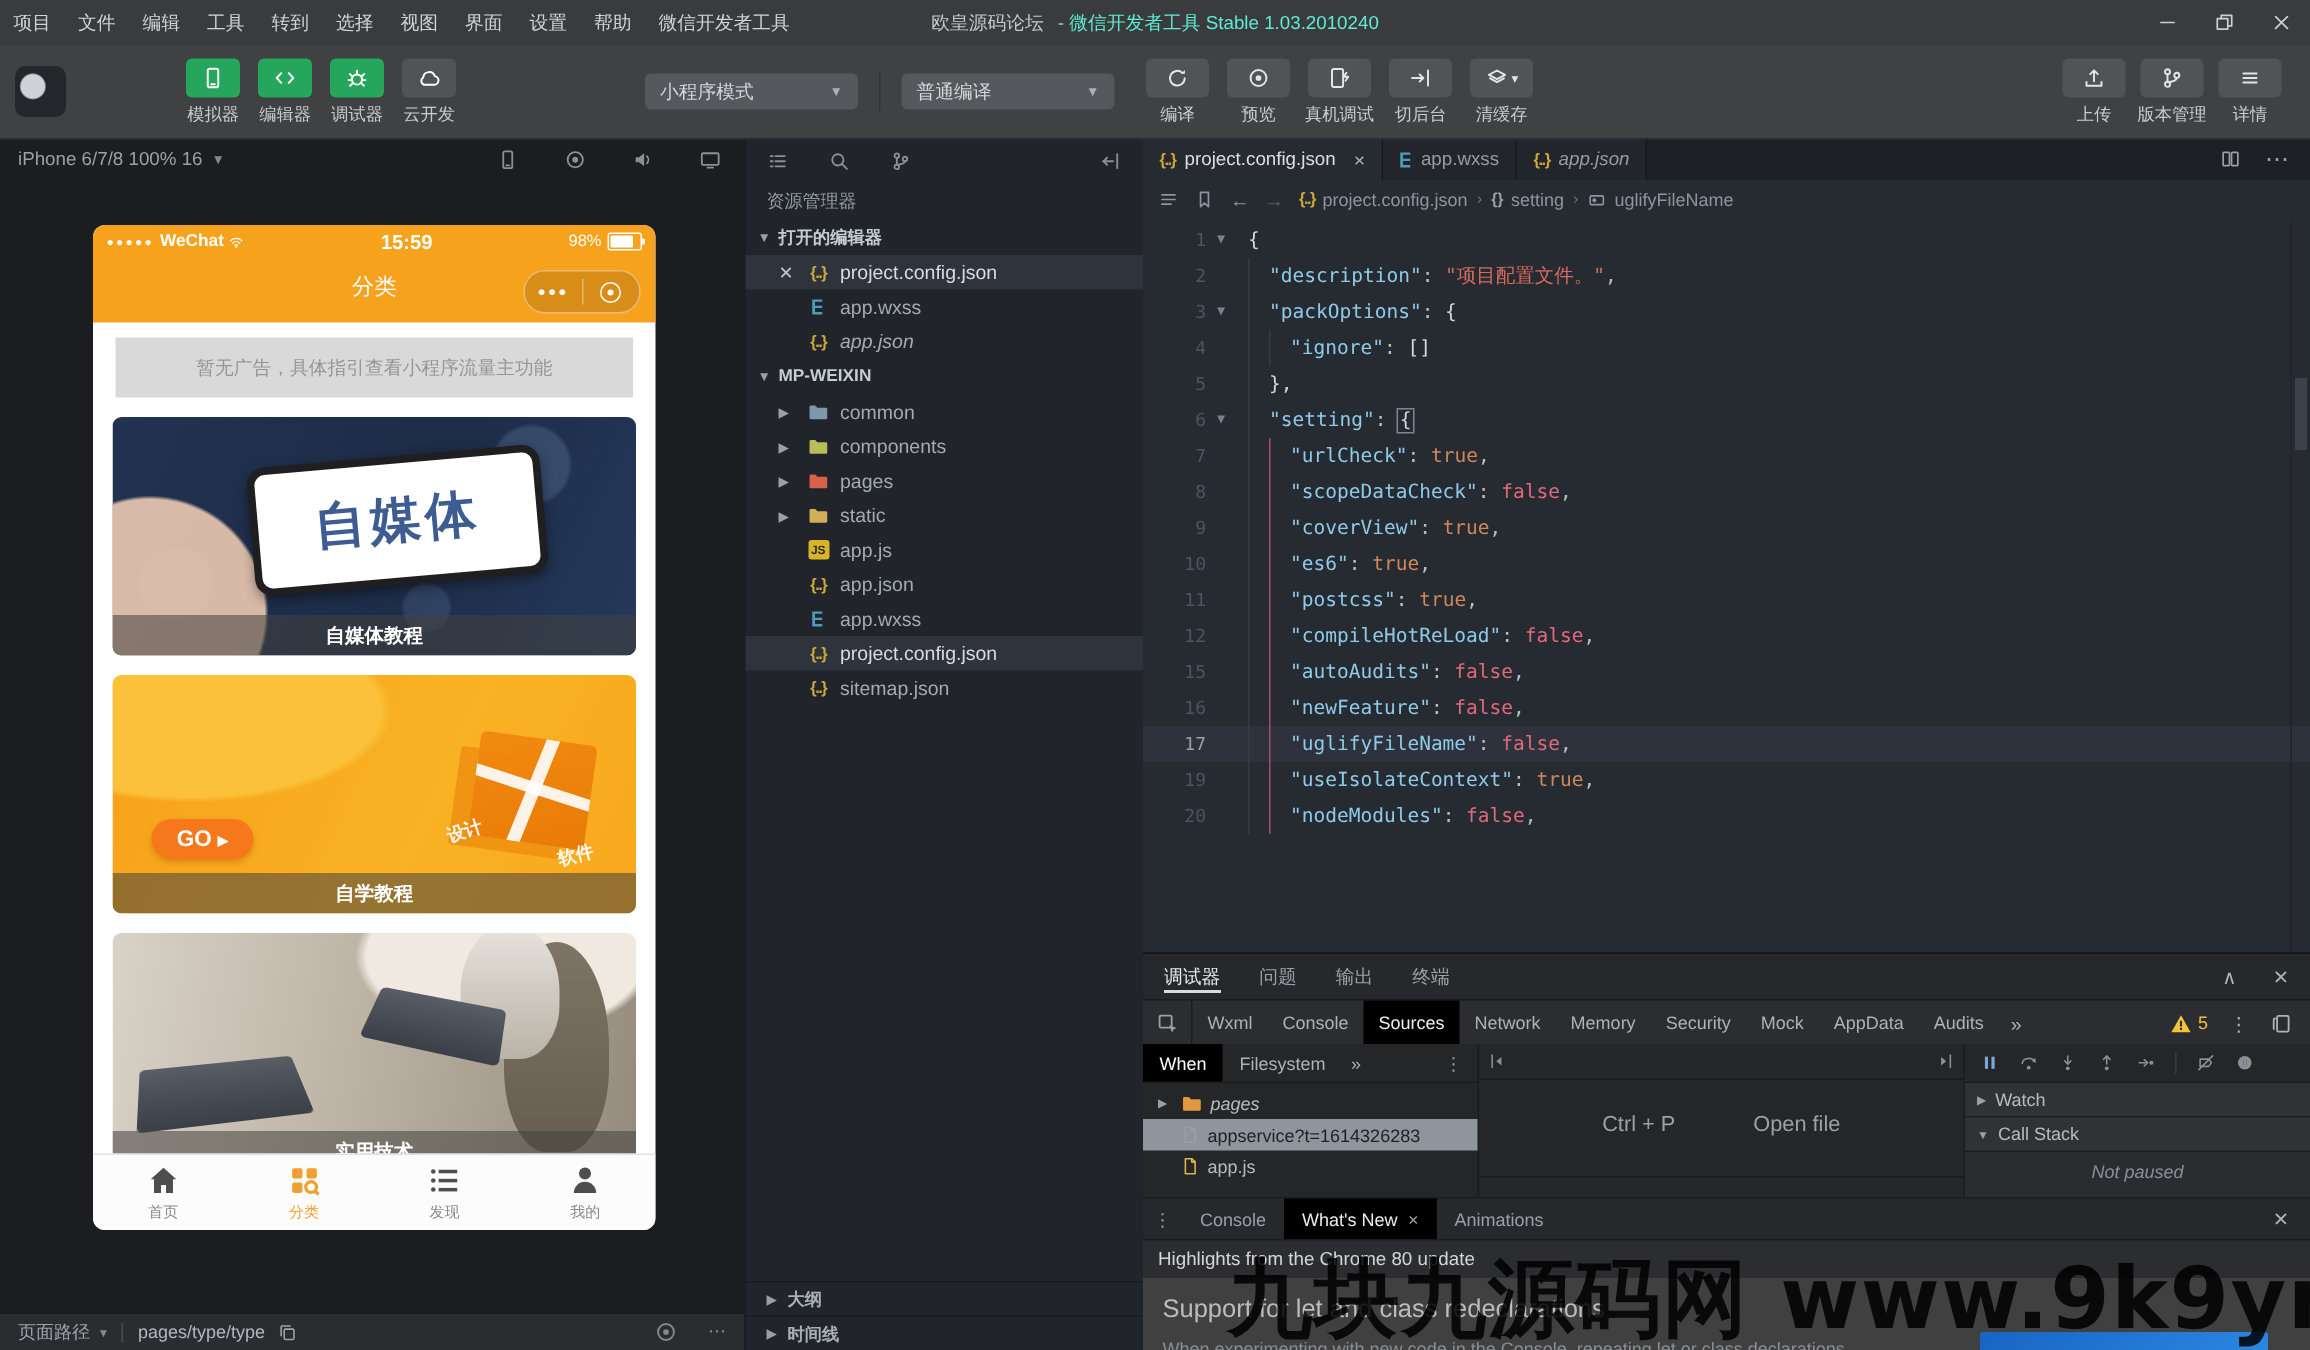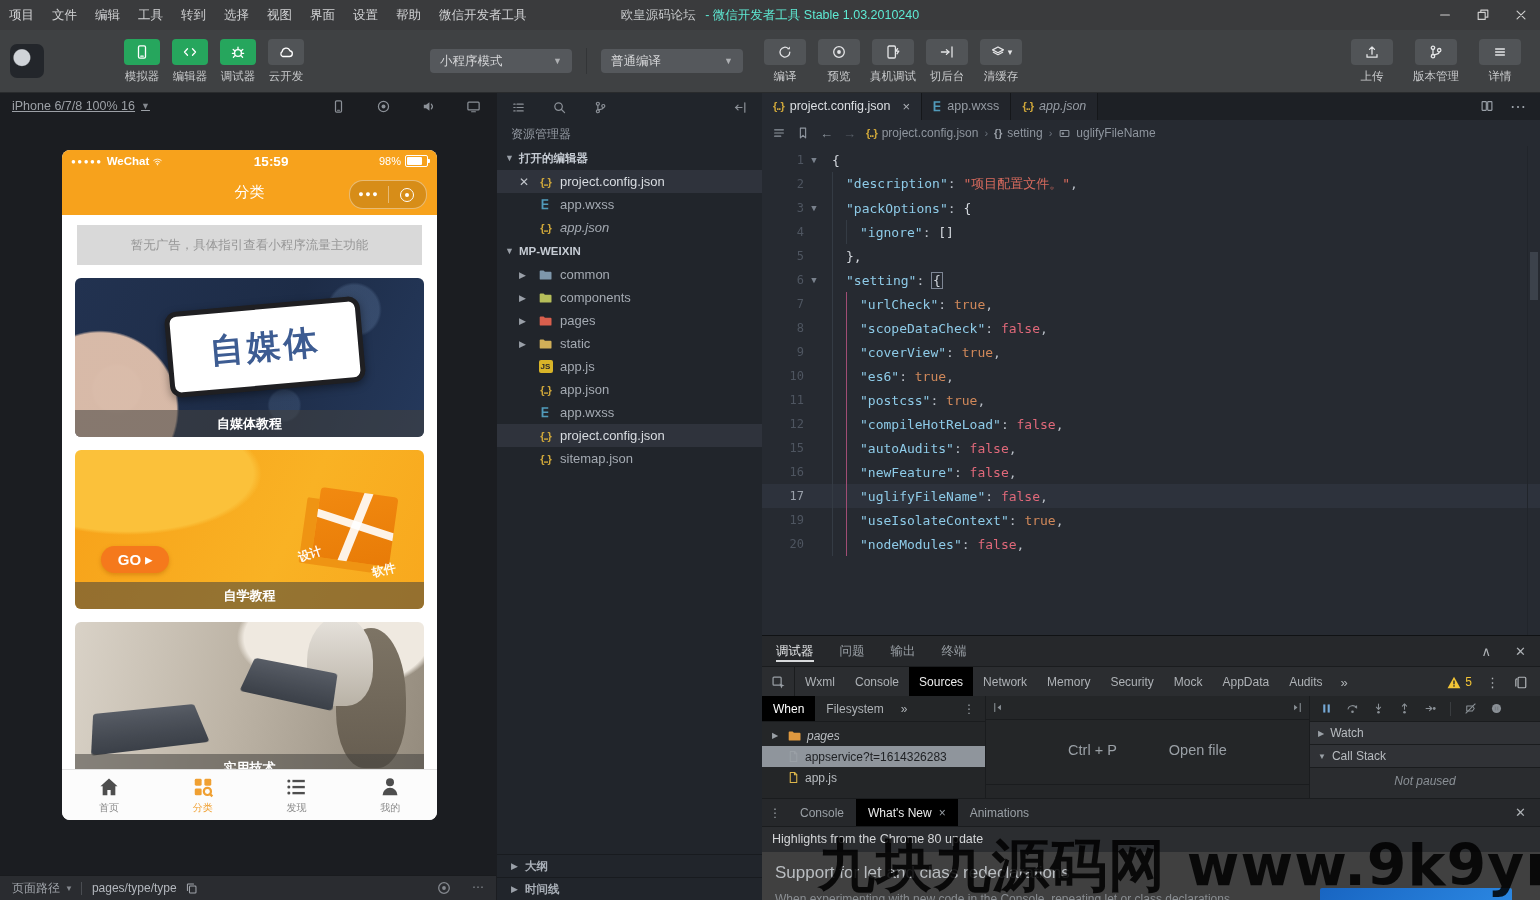--- a/index.html
+++ b/index.html
@@ -25,25 +25,25 @@
   .toggle-btn.on .btn-box{background:#26a65d;}
   .toggle-btn.off .btn-box{background:#515457;}
   .btn-label{font-size:11.5px;color:#c9cbcd;margin-top:4px;}
   .dropdown{height:24px;background:#55585c;border-radius:4px;color:#d6d7d9;font-size:12.5px;display:flex;align-items:center;padding:0 10px;width:122px;cursor:pointer;}
   .dropdown .dd-caret{margin-left:auto;color:#aeb0b3;font-size:9px;}
   .vsep{width:1px;height:26px;background:#333537;margin:0 14px;}
   #actions{display:flex;margin-left:18px;gap:6px;}
   .action-btn{min-width:48px;text-align:center;cursor:pointer;}
   .action-icon{height:26px;min-width:34px;padding:0 4px;background:#515457;border-radius:4px;margin:0 auto;display:inline-flex;align-items:center;justify-content:center;color:#e4e5e7;gap:2px;}
   .action-label{font-size:11.5px;color:#c9cbcd;margin-top:4px;}
-  #right-actions{display:flex;margin-left:auto;margin-right:16px;gap:16px;}
+  #right-actions{display:flex;margin-left:auto;margin-right:16px;gap:4px;}
 
   
   #sim-panel{position:absolute;top:92px;left:0;width:497px;bottom:0;background:#1b1d21;border-right:1px solid #111316;}
-  #sim-toolbar{height:28px;display:flex;align-items:center;color:#9ca0a6;font-size:12.5px;padding:0 16px 0 12px;text-decoration:underline;}
+  #sim-toolbar{height:28px;display:flex;align-items:center;color:#9ca0a6;font-size:12.5px;padding:0 16px 0 12px;}
   #sim-toolbar .dev-caret{font-size:9px;margin-left:6px;color:#84888e;}
   #sim-icons{margin-left:auto;display:flex;gap:30px;color:#8b9097;}
   #sim-icons .icon{cursor:pointer;}
 
   #phone{position:absolute;left:62px;top:58px;width:375px;height:670px;border-radius:8px;overflow:hidden;background:#fff;}
   .p-status{height:22px;background:#f7a21c;color:#fff;display:flex;align-items:center;padding:0 9px;font-size:11px;}
   .p-sig{font-size:8px;letter-spacing:1.5px;margin-right:4px;}
   .p-carrier{font-weight:bold;font-size:11.5px;}
   .p-time{flex:1;text-align:center;font-weight:bold;font-size:13.5px;}
   .p-batt-pct{font-size:11px;margin-right:4px;}

